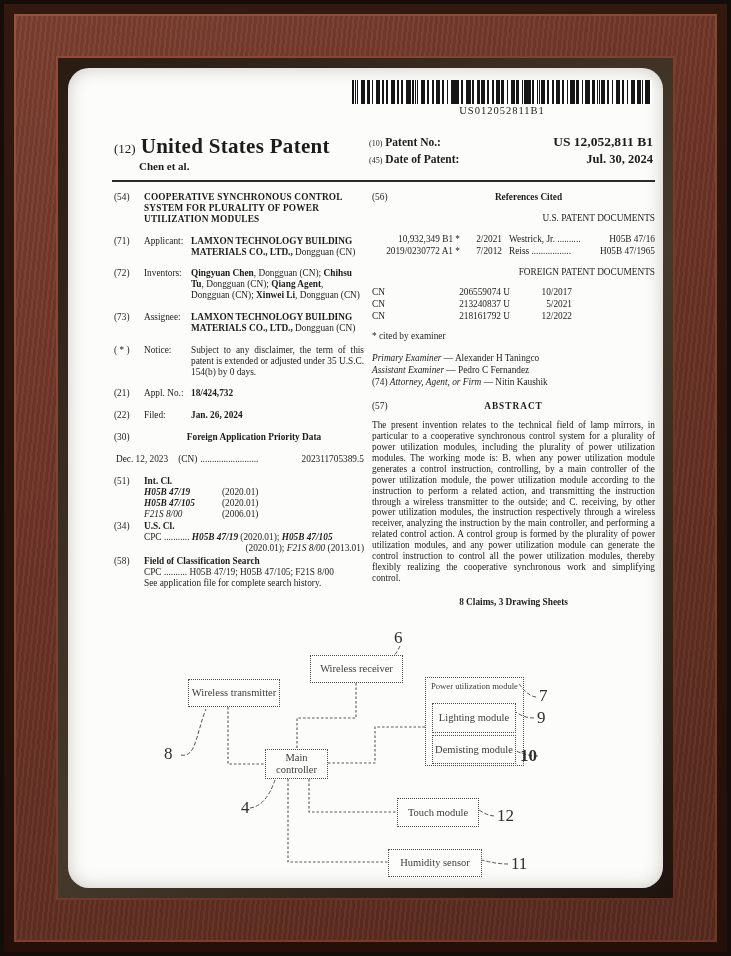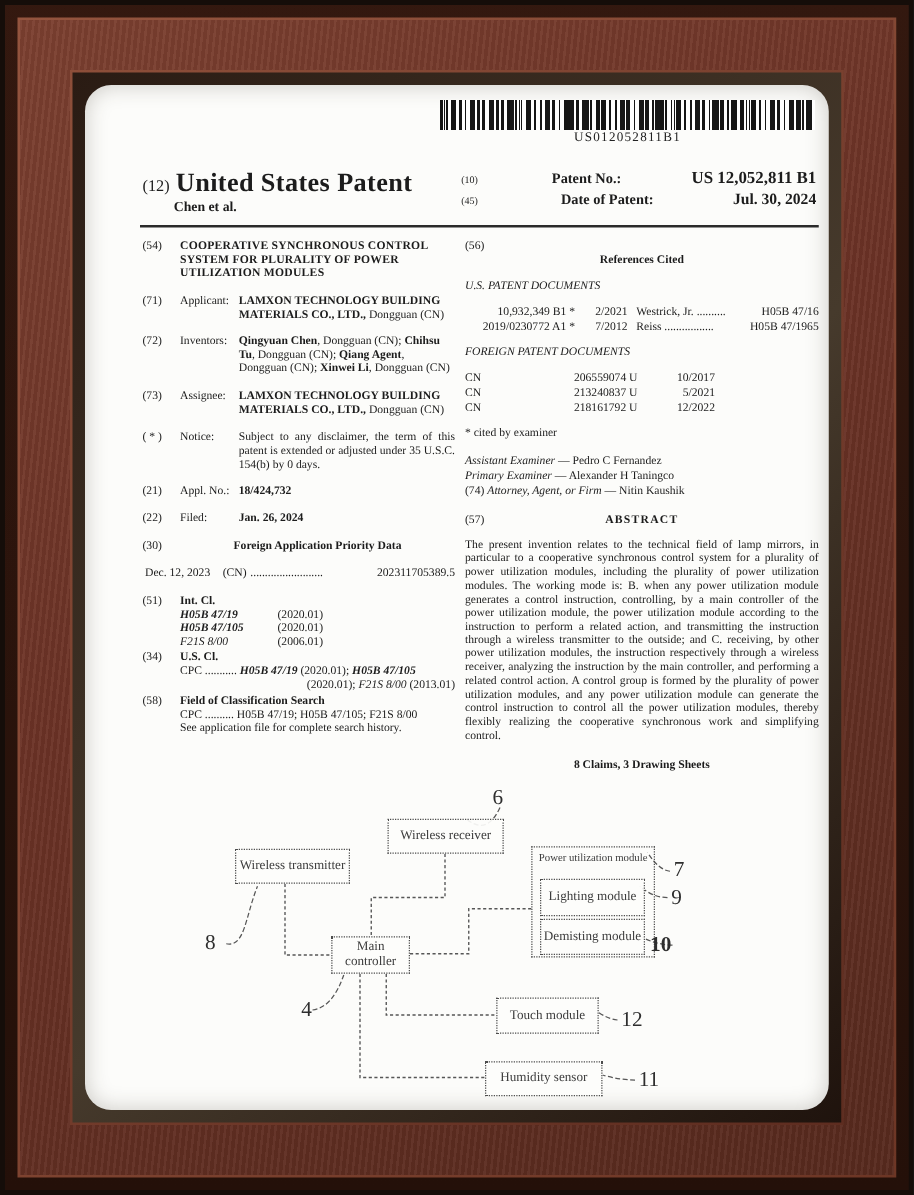--- a/index.html
+++ b/index.html
@@ -26,21 +26,21 @@
 
   
   .hdr{position:absolute;left:46px;right:10px;top:66px;display:flex;justify-content:space-between;}
   .hdr-left .t-row{display:flex;align-items:baseline;gap:5px;}
   .kindcode{font-size:13px;}
   .us-patent{font-size:21px;font-weight:bold;letter-spacing:.3px;}
   .inventors-short{font-size:11px;font-weight:bold;margin-left:25px;margin-top:1px;}
   .hdr-right{width:284px;font-weight:bold;}
   .hdr-right .row{display:flex;align-items:baseline;justify-content:space-between;margin-bottom:2px;}
   .hdr-right .num{font-size:8px;font-weight:normal;margin-right:3px;}
-  .hdr-right .lbl{font-size:11.5px;flex:1;text-align:center;}
+  .hdr-right .lbl{font-size:11.5px;flex:1;text-align:left;}
   .patent-no{font-size:13.5px;}
   .patent-date{font-size:12.5px;}
   .rule{position:absolute;left:44px;right:8px;top:112px;border-top:2px solid #2a2a2a;}
 
   
   .cols{position:absolute;left:46px;right:8px;top:124px;display:flex;gap:8px;font-size:9.3px;line-height:1.17;}
   .lcol{width:250px;flex:none;}
   .rcol{flex:1;min-width:0;}
   .blk{display:flex;margin-bottom:11px;}
   .tag{width:30px;flex:none;}
@@ -53,21 +53,21 @@
   .bi{font-weight:bold;font-style:italic;}
   .just{text-align:justify;}
   .title-blk .bd{font-weight:bold;letter-spacing:.2px;}
   .c-head{font-weight:bold;text-align:center;}
   .prio-line{display:flex;margin:0 0 11px 2px;}
   .prio-line .dots{flex:1;overflow:hidden;white-space:nowrap;margin:0 3px;}
   .icl-row{display:flex;}
   .icl-code{width:78px;flex:none;}
   .cpc2{text-align:right;}
   
-  .r-center{text-align:left;margin-bottom:10px;font-style:italic;}
+  .r-center{text-align:right;margin-bottom:10px;}
   .usref{display:flex;margin-bottom:1px;}
   .usref .no{width:88px;flex:none;text-align:right;}
   .usref .dt{width:42px;flex:none;text-align:right;}
   .usref .nm{flex:1;padding-left:7px;overflow:hidden;white-space:nowrap;}
   .usref .cl{flex:none;text-align:right;}
   .fref{display:flex;width:200px;margin-bottom:1px;}
   .fref .co{width:50px;flex:none;}
   .fref .no{width:88px;flex:none;text-align:right;}
   .fref .dt{flex:1;text-align:right;}
   .exam{margin-bottom:1px;}
@@ -224,21 +224,21 @@
                       <span class="tag">(58)</span>
                       <span class="bd">
                         <div class="b">Field of Classification Search</div>
                         <div>CPC .......... H05B 47/19; H05B 47/105; F21S 8/00</div>
                         <div>See application file for complete search history.</div>
                       </span>
                     </div>
                   </div>
 
                   <div class="rcol">
-                    <div class="blk" style="margin-bottom:10px;flex-direction:column;">
+                    <div class="blk" style="margin-bottom:10px;">
                       <span class="tag">(56)</span>
                       <span class="bd c-head">References Cited</span>
                     </div>
 
                     <div class="r-center">U.S. PATENT DOCUMENTS</div>
 
                     <div class="usref">
                       <span class="no">10,932,349 B1 *</span>
                       <span class="dt">2/2021</span>
                       <span class="nm">Westrick, Jr. ..........</span>
@@ -265,22 +265,22 @@
                     </div>
                     <div class="fref">
                       <span class="co">CN</span>
                       <span class="no">218161792 U</span>
                       <span class="dt">12/2022</span>
                     </div>
 
                     <div style="margin-top:9px;">* cited by examiner</div>
 
                     <div style="margin-top:11px;">
+                      <div class="exam"><span class="i">Primary Examiner</span><span> — Alexander H Taningco</span></div>
                       <div class="exam"><span class="i">Assistant Examiner</span><span> — Pedro C Fernandez</span></div>
-                      <div class="exam"><span class="i">Primary Examiner</span><span> — Alexander H Taningco</span></div>
                       <div class="exam"><span>(74) </span><span class="i">Attorney, Agent, or Firm</span><span> — Nitin Kaushik</span></div>
                     </div>
 
                     <div class="abs-head">
                       <span class="tag">(57)</span>
                       <span class="h">ABSTRACT</span>
                     </div>
 
                     <div class="just">The present invention relates to the technical field of lamp mirrors, in particular to a cooperative synchronous control system for a plurality of power utilization modules, including the plurality of power utilization modules. The working mode is: B. when any power utilization module generates a control instruction, controlling, by a main controller of the power utilization module, the power utilization module according to the instruction to perform a related action, and transmitting the instruction through a wireless transmitter to the outside; and C. receiving, by other power utilization modules, the instruction respectively through a wireless receiver, analyzing the instruction by the main controller, and performing a related control action. A control group is formed by the plurality of power utilization modules, and any power utilization module can generate the control instruction to control all the power utilization modules, thereby flexibly realizing the cooperative synchronous work and simplifying control.</div>
 

